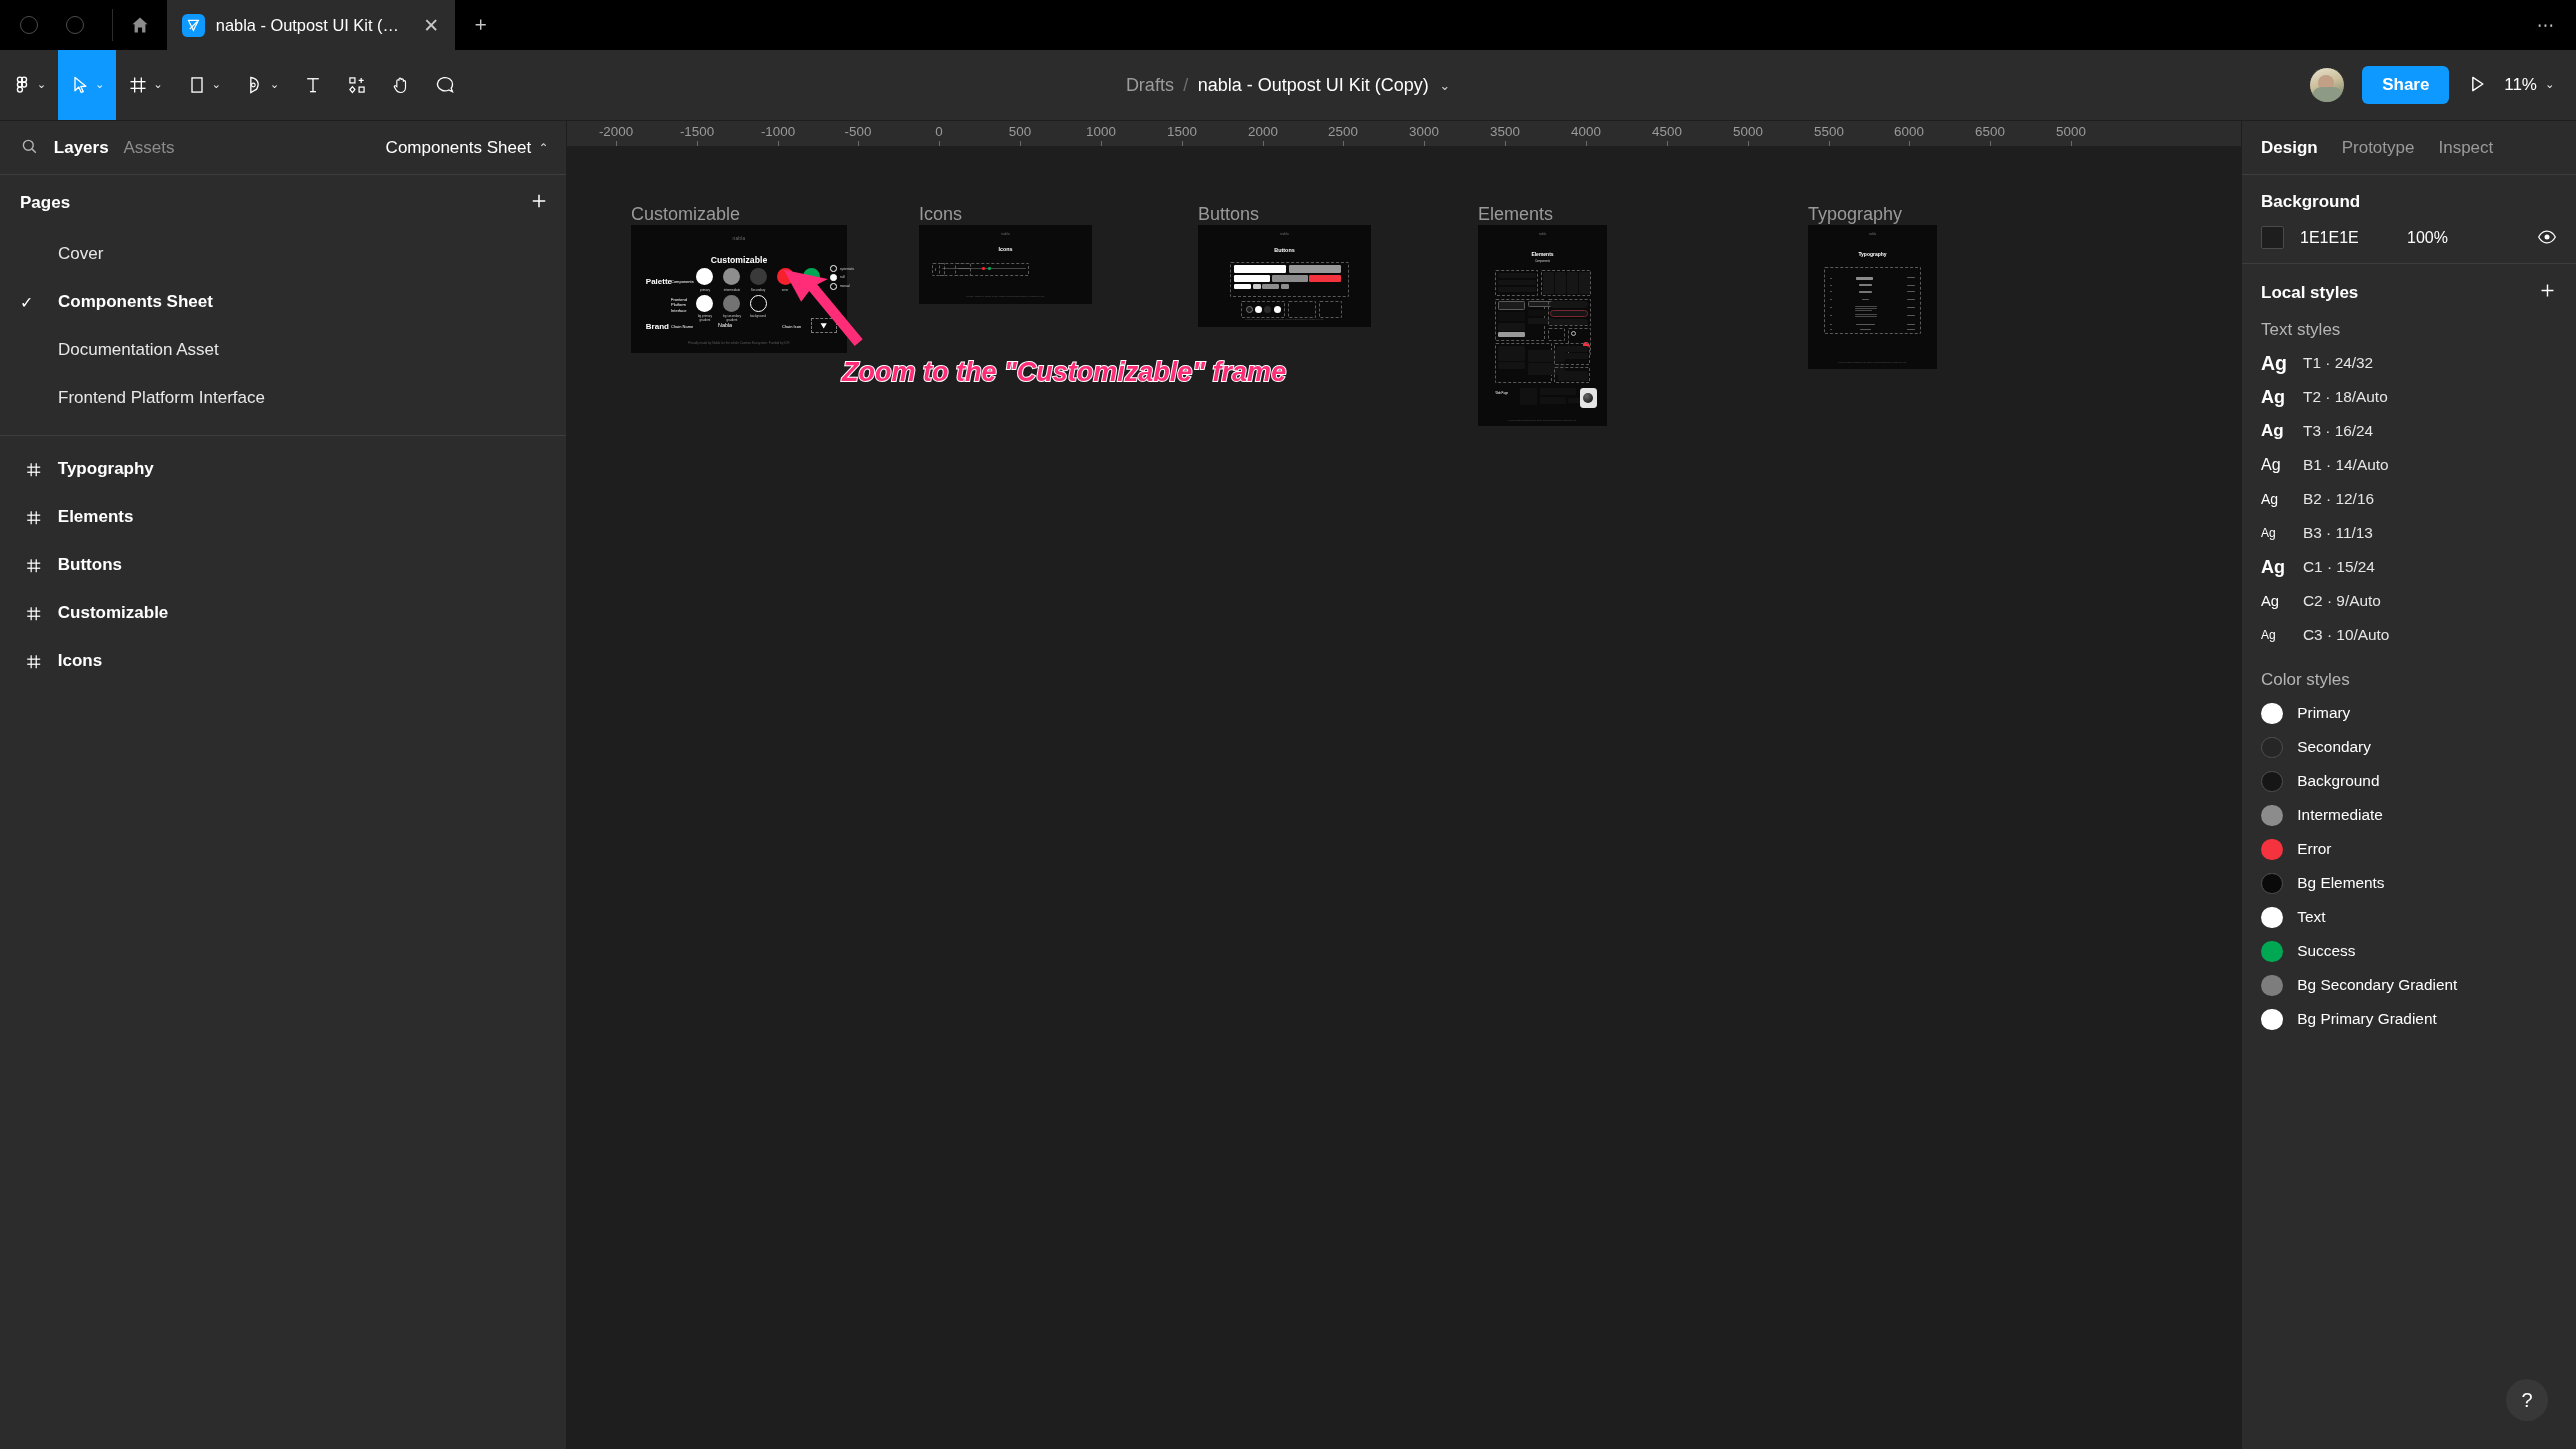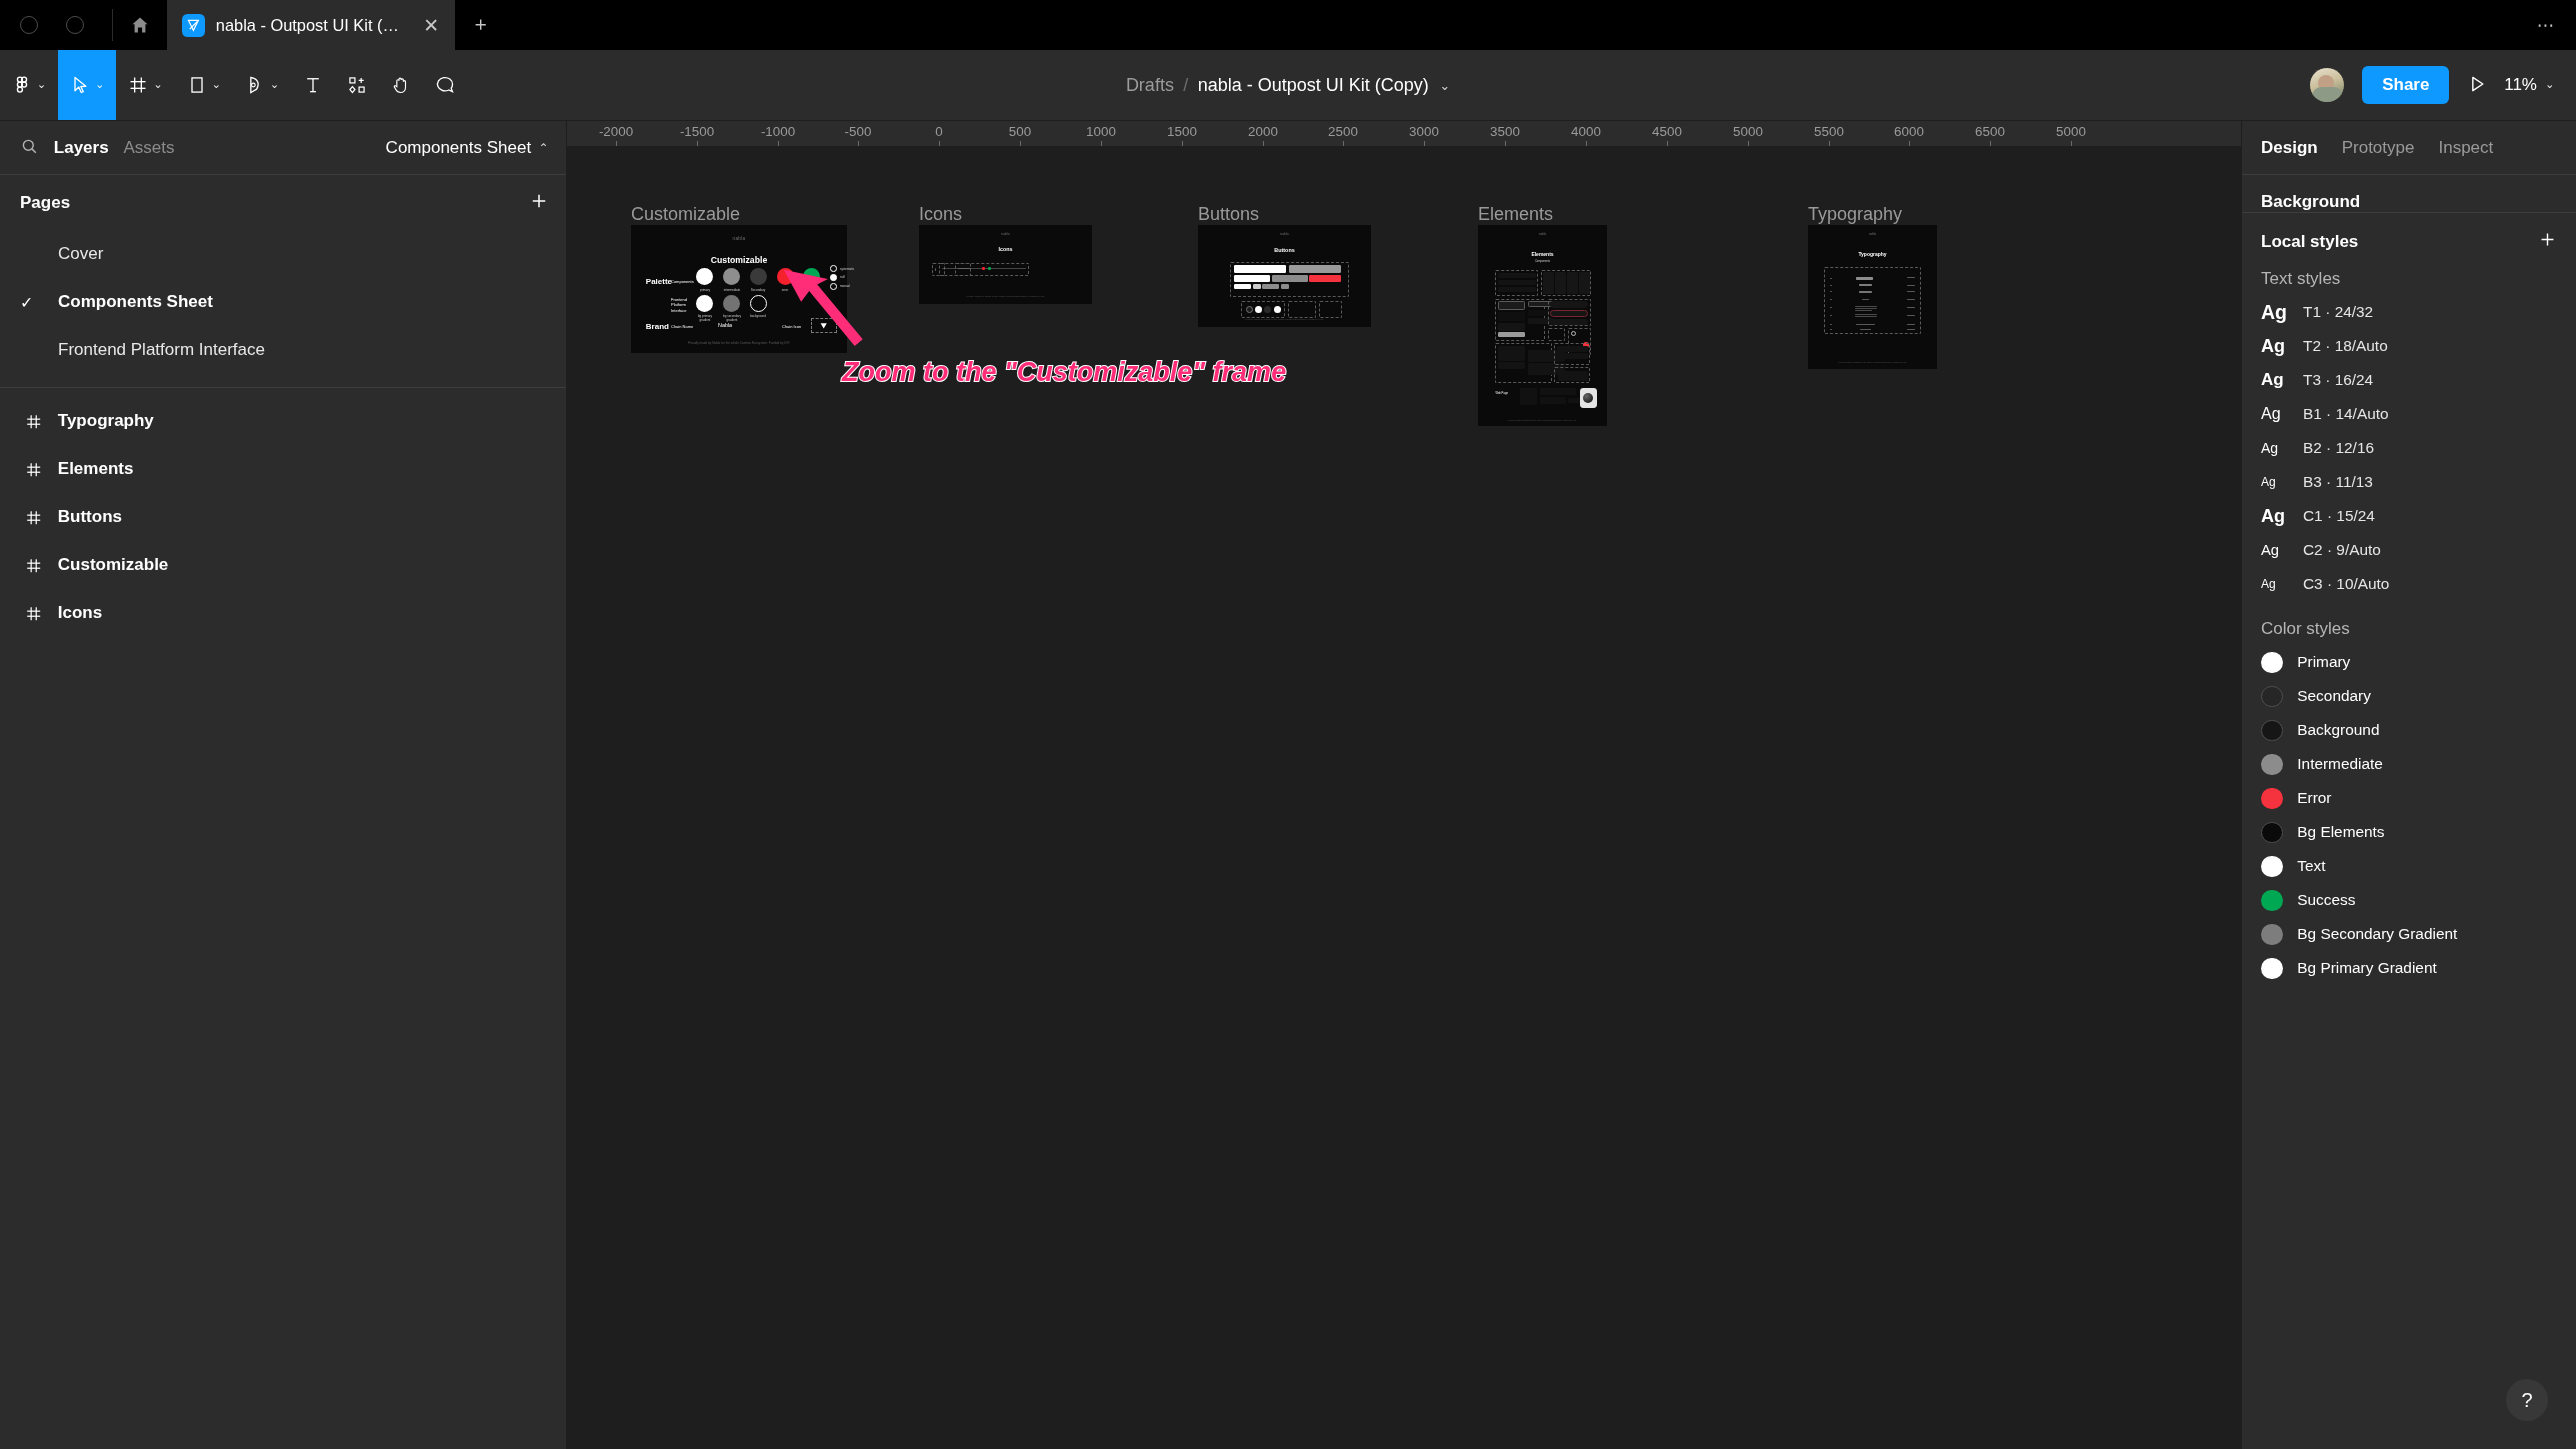--- a/index.html
+++ b/index.html
@@ -366,20 +366,24 @@
       </span>
     </div>
     <div id="pages-list">
         <div class="page-row">
           <span class="page-check"></span>
           <span class="page-label">Cover</span>
         </div>
         <div class="page-row sel">
           <span class="page-check">✓</span>
           <span class="page-label">Components Sheet</span>
+        </div>
+        <div class="page-row">
+          <span class="page-check"></span>
+          <span class="page-label">Documentation Asset</span>
         </div>
         <div class="page-row">
           <span class="page-check"></span>
           <span class="page-label">Frontend Platform Interface</span>
         </div>
       </div>
 
     <div class="lp-divider"></div>
     <div id="layers-list">
         <div class="layer-row">
@@ -702,20 +706,31 @@
 
   <div class="rightpanel">
     <div class="rp-tabs">
       <span class="rp-tab active">Design</span>
       <span class="rp-tab">Prototype</span>
       <span class="rp-tab">Inspect</span>
     </div>
 
     <div class="rp-section">
       <div class="rp-sec-title">Background</div>
+      <div class="bg-row">
+        <span class="bg-chip"></span>
+        <span class="bg-hex">1E1E1E</span>
+        <span class="bg-op">100%</span>
+        <span class="bg-eye">
+          <svg width="20" height="20" viewBox="0 0 24 24">
+            <path d="M2 12 C5 6.5 9 5 12 5 s7 1.5 10 7 c-3 5.5-7 7-10 7 S5 17.5 2 12 Z" fill="none" stroke="#ffffff" stroke-width="1.5"></path>
+            <circle cx="12" cy="12" r="3" fill="#ffffff"></circle>
+          </svg>
+        </span>
+      </div>
     </div>
     <div class="rp-hr"></div>
 
     <div class="ls-head">
       <span class="ls-title">Local styles</span>
       <span class="ls-plus">
         <svg width="19" height="19" viewBox="0 0 24 24">
             <path d="M12 4.5 V19.5 M4.5 12 H19.5" stroke="#ffffff" stroke-width="1.8"></path>
           </svg>
       </span>

